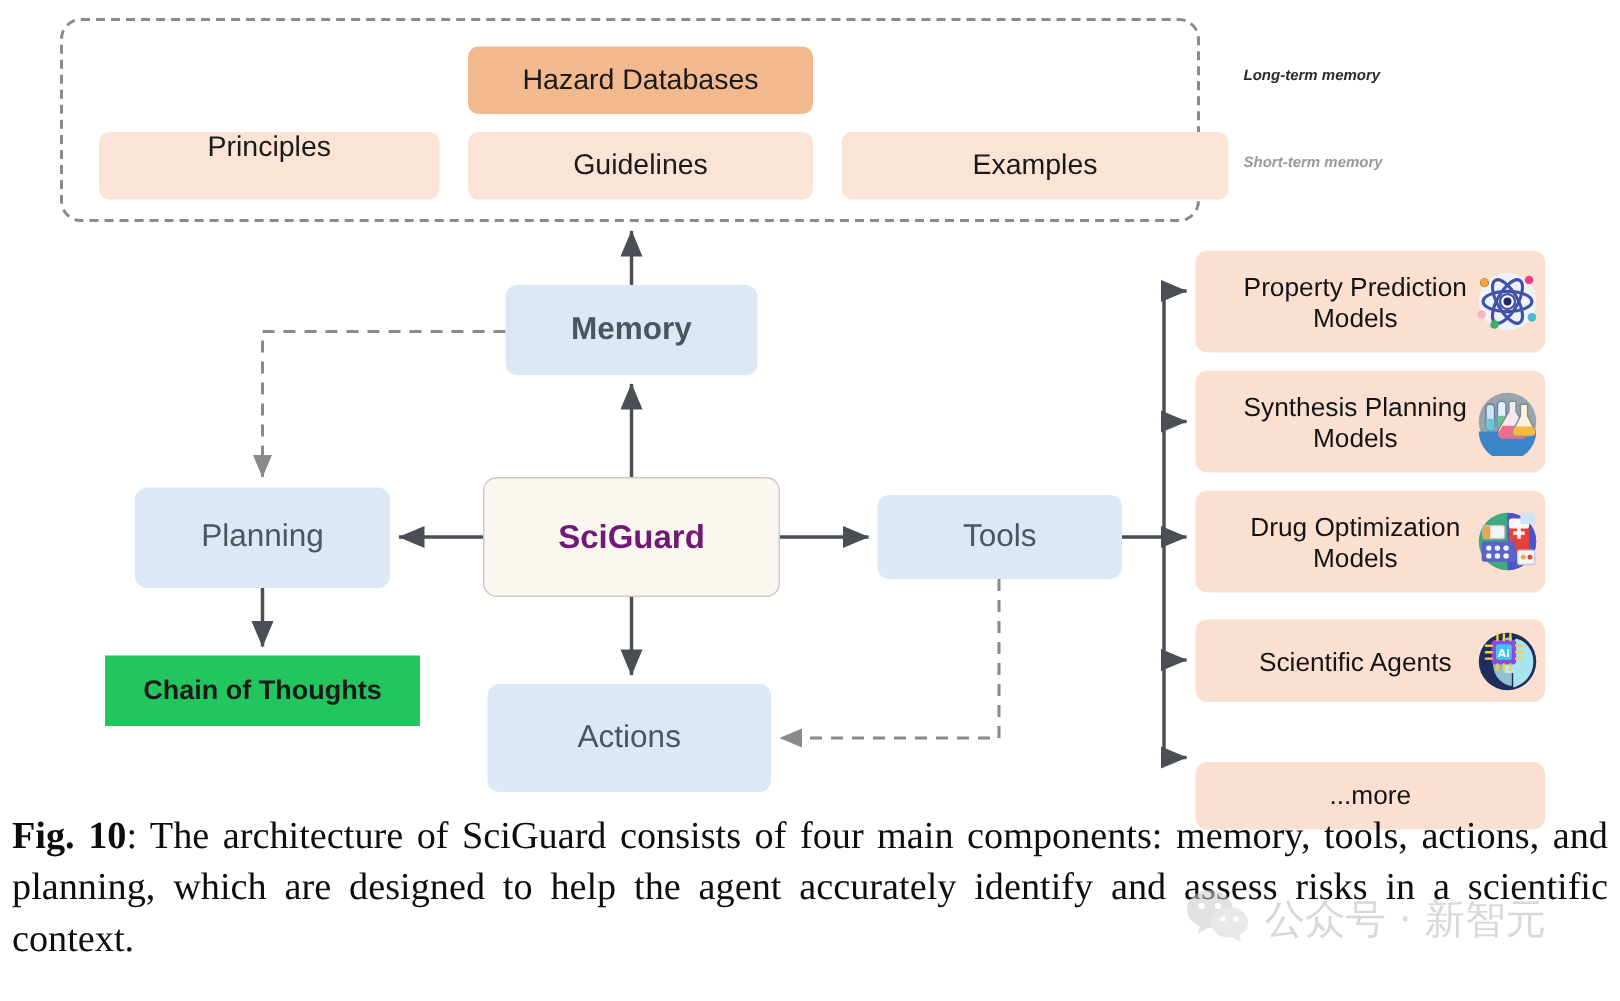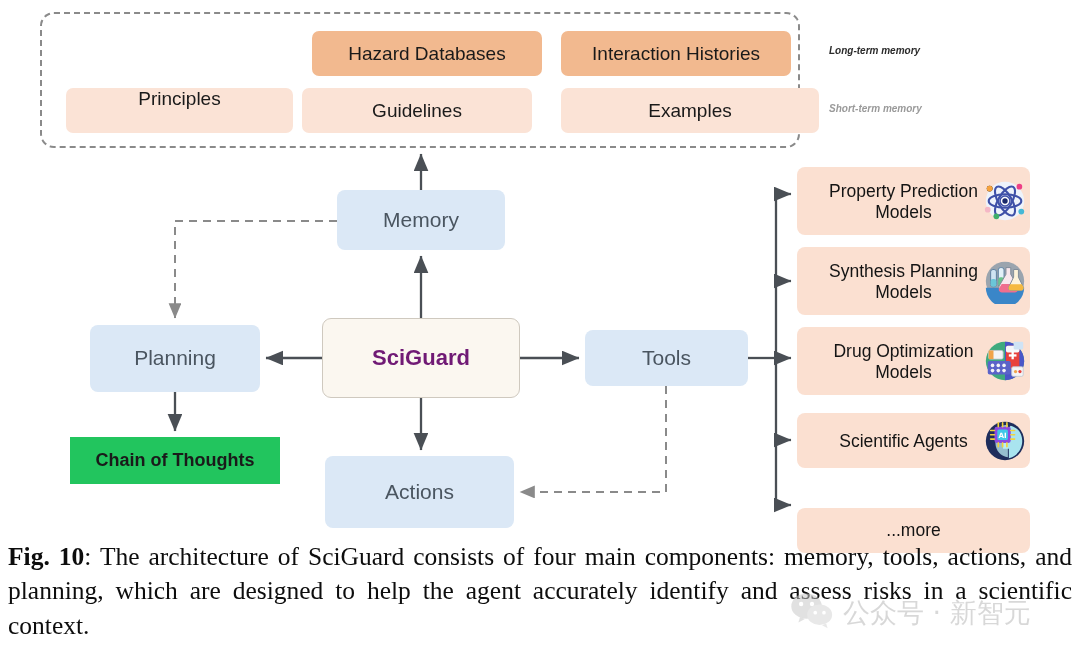--- a/index.html
+++ b/index.html
@@ -59,21 +59,21 @@
   #label-long  { left: 829px; top: 45px;  color: #2b2b2b; }
   #label-short { left: 829px; top: 103px; color: #9a9a9a; }
 
   
   .core {
     border-radius: 8px;
     background: #dbe8f6;
     color: #4a5560;
     font-size: 21px;
   }
-  #node-memory   { left: 337px; top: 190px; width: 168px; height: 60px; }
+  #node-memory   { left: 337px; top: 190px; width: 168px; height: 60px; font-weight: bold; }
   #node-planning { left: 90px;  top: 325px; width: 170px; height: 67px; }
   #node-tools    { left: 585px; top: 330px; width: 163px; height: 56px; }
   #node-actions  { left: 325px; top: 456px; width: 189px; height: 72px; }
 
   #node-sciguard {
     left: 322px; top: 318px; width: 198px; height: 80px;
     background: #fbf7f0;
     border: 1.3px solid #cfc9bf;
     border-radius: 9px;
     font-size: 22px;
@@ -199,28 +199,25 @@
       <path d="M337,221 L175,221 L175,318" marker-end="url(#ahd)"></path>
 
       <path d="M666,386 L666,492 L520,492" marker-end="url(#ahd)"></path>
     </g>
   </svg>
 
   <div id="memory-group">
     <div class="mem-cell mem-long" style="left:270px; top:17px; width:230px; height:45px; display:flex; align-items:center; justify-content:center;">
       <span>Hazard Databases</span>
     </div>
-    <div class="mem-cell mem-long" style="left:519px; top:17px; width:230px; height:45px; display:flex; align-items:center; justify-content:center;">
-      <span>Interaction Histories</span>
-    </div>
 
     <div class="mem-cell mem-short" style="left:24px; top:74px; width:227px; height:45px; display:flex; justify-content:center;">
       <span>Principles</span>
     </div>
-    <div class="mem-cell mem-short" style="left:260px; top:74px; width:230px; height:45px; display:flex; align-items:center; justify-content:center;">
+    <div class="mem-cell mem-short" style="left:270px; top:74px; width:230px; height:45px; display:flex; align-items:center; justify-content:center;">
       <span>Guidelines</span>
     </div>
     <div class="mem-cell mem-short" style="left:519px; top:74px; width:258px; height:45px; display:flex; align-items:center; justify-content:center;">
       <span>Examples</span>
     </div>
   </div>
 
   <div class="mem-label" id="label-long">Long-term memory</div>
   <div class="mem-label" id="label-short">Short-term memory</div>
 

